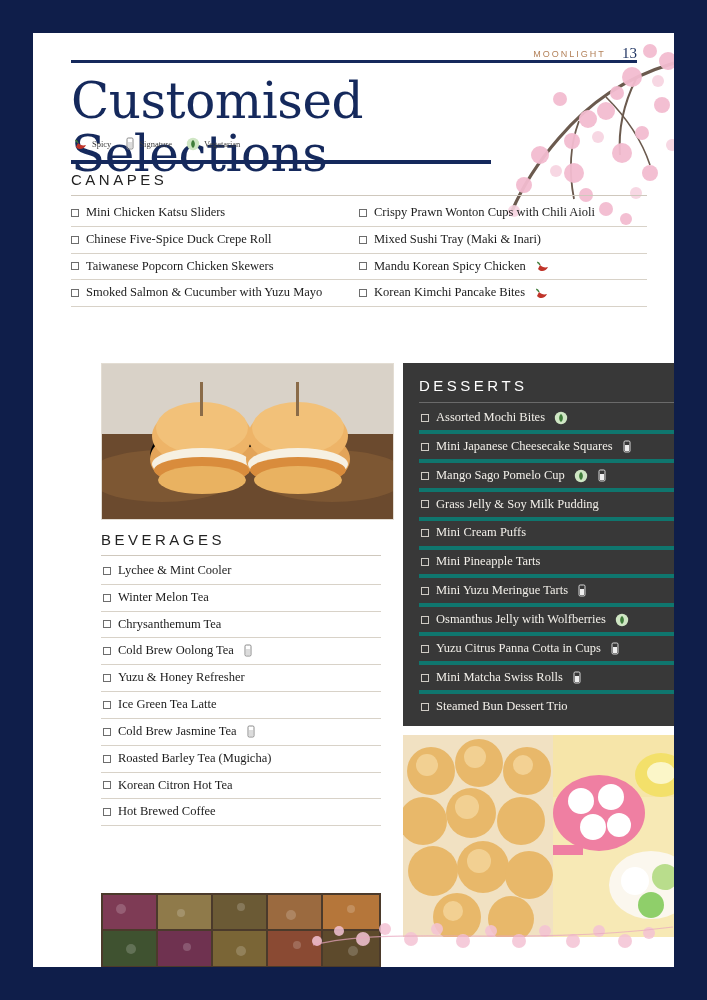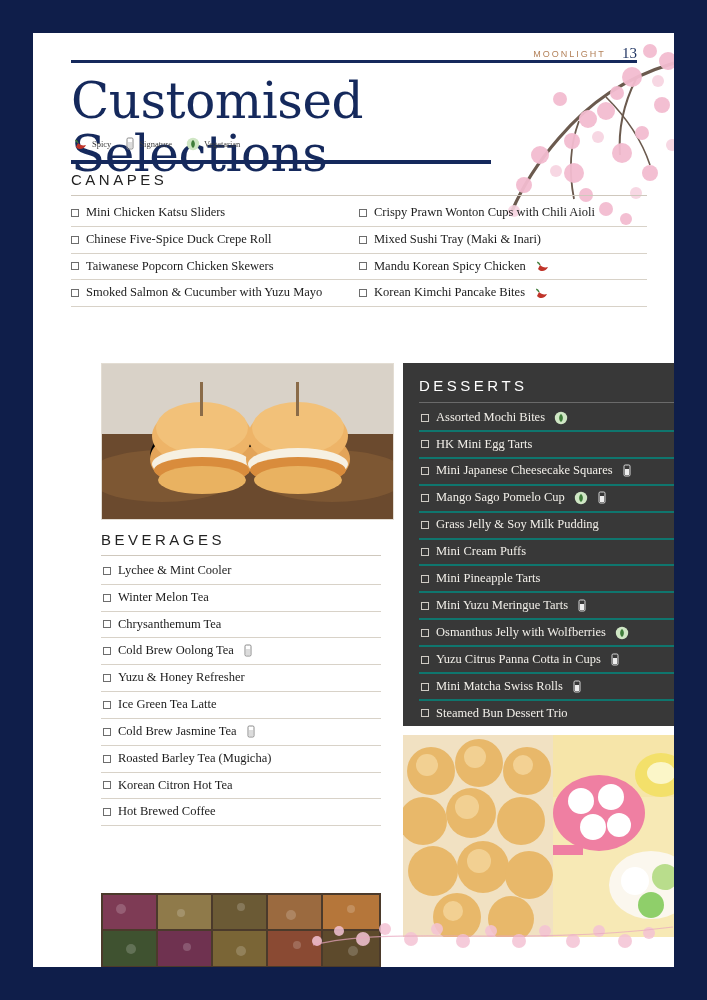--- a/index.html
+++ b/index.html
@@ -109,21 +109,21 @@
   
   .desserts{
     position:absolute;left:370px;top:330px;width:291px;height:363px;
     background:#383838;color:#f4f1ec;
     padding:14px 16px 0 16px;
     box-sizing:border-box;
   }
   .desserts .sect-title{color:#ffffff;display:block;padding-bottom:8px;}
   .desserts .divline{height:1px;background:#6a6a6a;margin-bottom:2px;}
   .desserts .item{
-    color:#f2efe9;border-bottom:2px solid #0f766e;
+    color:#f2efe9;border-bottom:4px solid #0f766e;
     font-size:12.5px;padding:5.5px 2px;
   }
   .desserts .box{border-color:#cfcbc4;}
 
   .tag{display:inline-flex;align-items:center;margin-left:3px;}
 
   
   svg{display:block;}
 </style>
 </head>
@@ -350,24 +350,20 @@
         <span>Assorted Mochi Bites</span>
       <span class="tag">
           <svg width="14" height="14" viewBox="0 0 14 14">
             <circle cx="7" cy="7" r="6.2" fill="#cfe6c4"></circle>
             <path d="M7 3 C4.5 5 4.5 9 7 11 C9.5 9 9.5 5 7 3 Z" fill="#3f7d3a"></path>
           </svg>
         </span>
     </div>
     <div class="item">
         <span class="box"></span>
-        <span>HK Mini Egg Tarts</span>
-      </div>
-    <div class="item">
-        <span class="box"></span>
         <span>Mini Japanese Cheesecake Squares</span>
       <span class="tag">
           <svg width="10" height="14" viewBox="0 0 10 14">
             <rect x="2" y="1" width="6" height="11" rx="1.2" fill="none" stroke="#d8d8d8" stroke-width="1"></rect>
             <rect x="3" y="5" width="4" height="6" fill="#eeeeee"></rect>
           </svg>
         </span>
     </div>
     <div class="item">
         <span class="box"></span>

